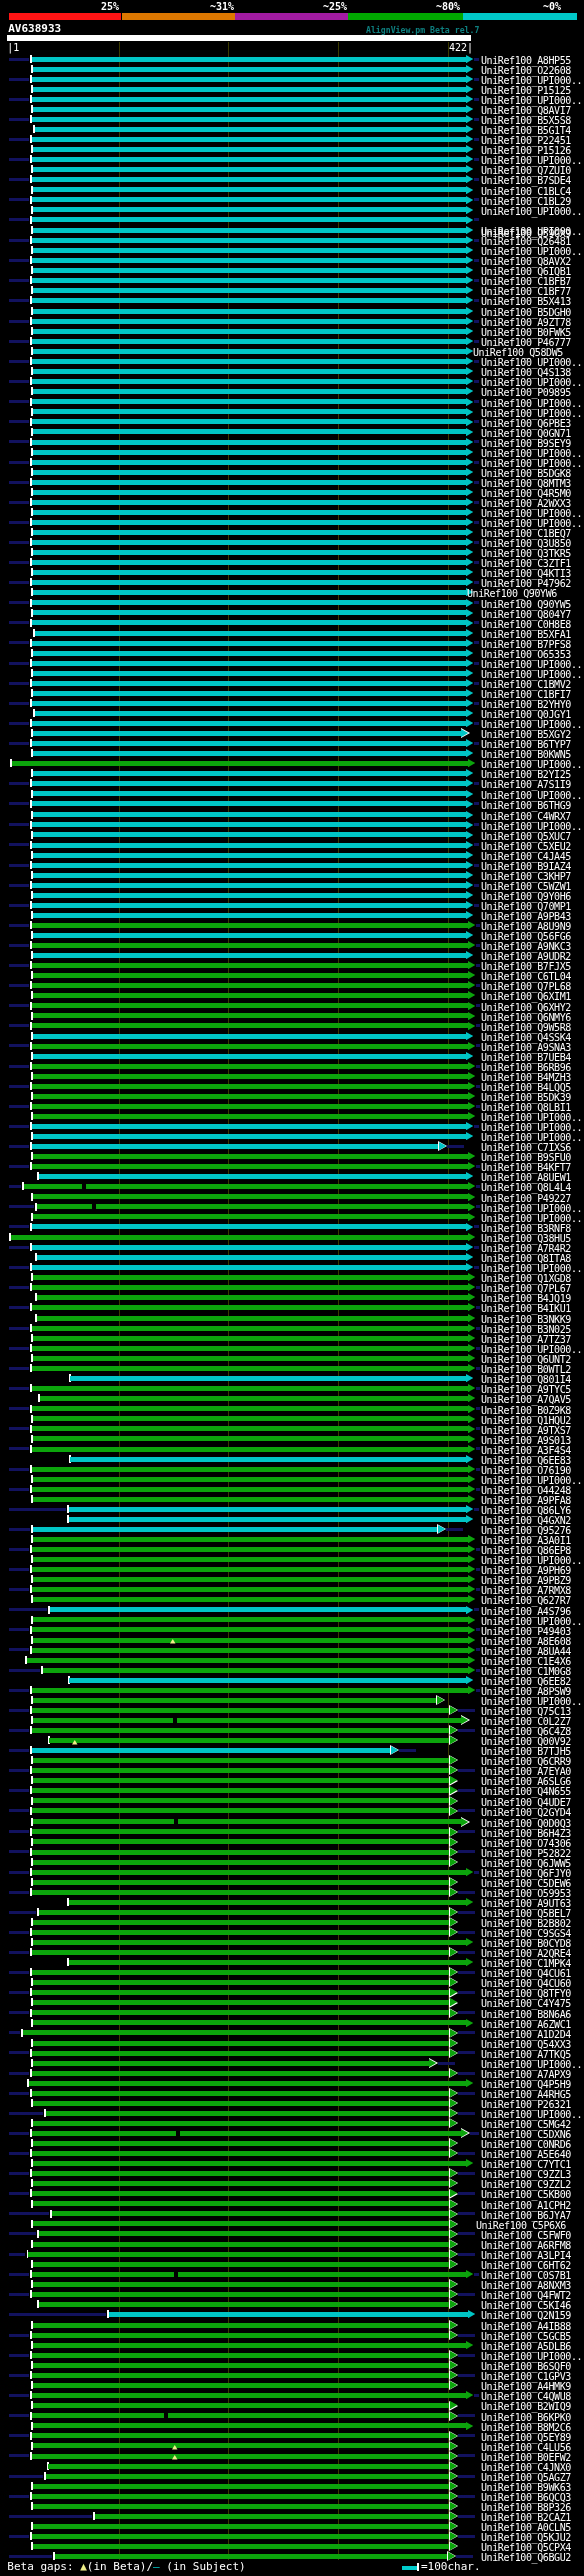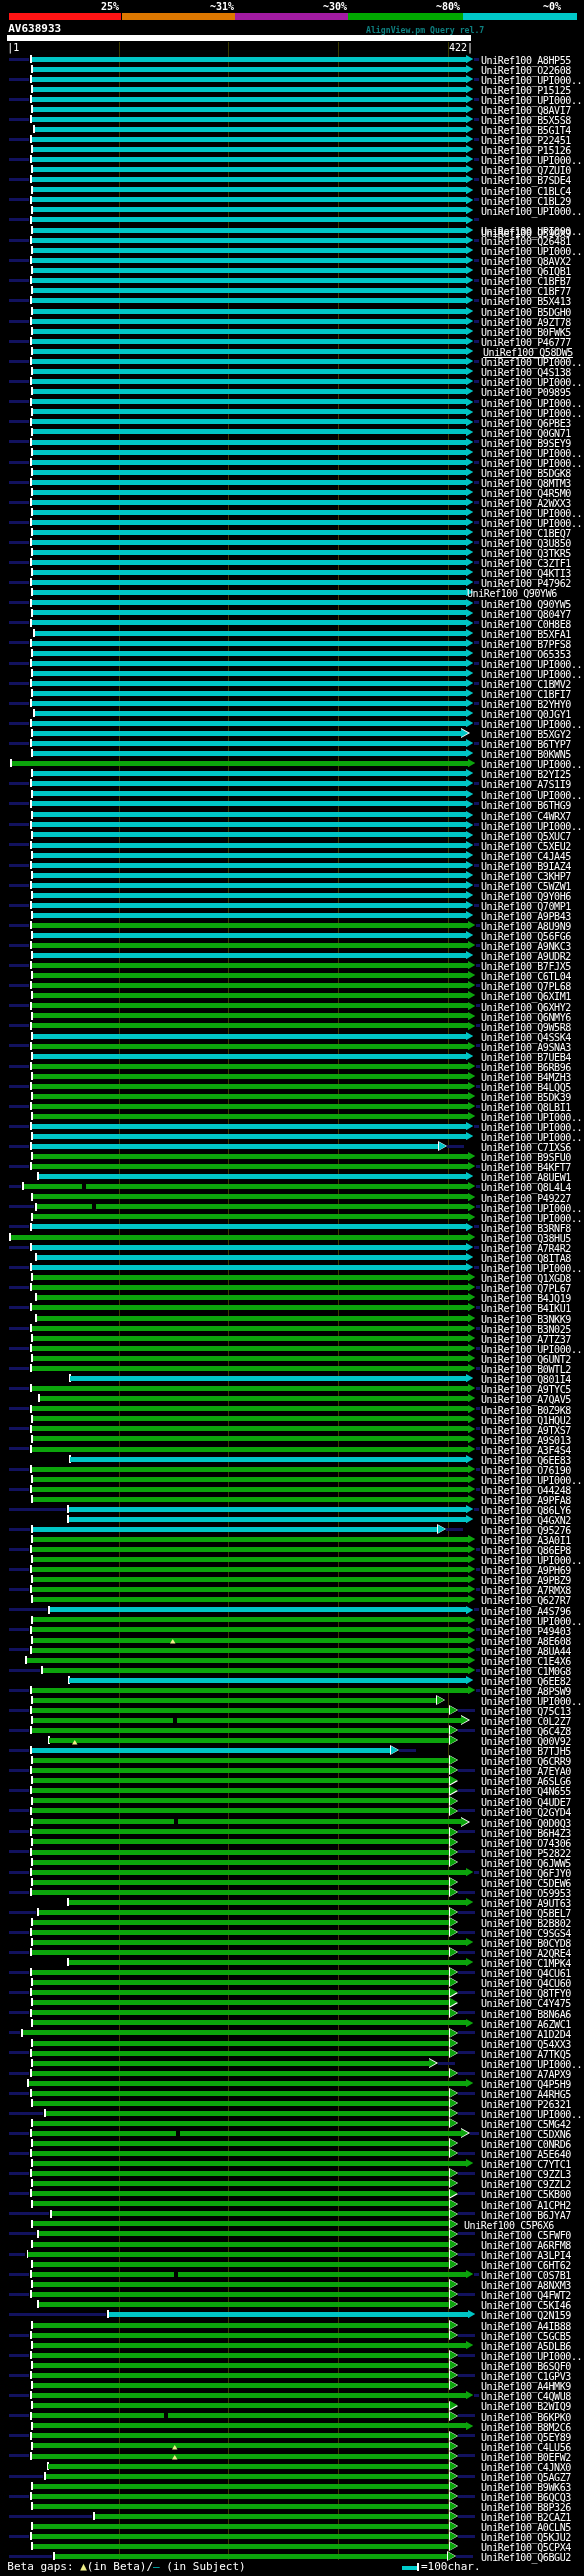--- a/index.html
+++ b/index.html
@@ -29,32 +29,32 @@
   #scaletext{position:absolute;left:421px;top:2560px;color:#fff;font-size:11px;white-space:pre;}
 </style>
 </head>
 <body>
 
 <div id="canvas">
 
   <div>
     <span class="pct" style="left:101px">25%</span>
     <span class="pct" style="left:210px">~31%</span>
-    <span class="pct" style="left:323px">~30%</span>
+    <span class="pct" style="left:323px">~25%</span>
     <span class="pct" style="left:436px">~80%</span>
     <span class="pct" style="left:543px">~0%</span>
     <div class="keyseg" style="left: 9.1px; width: 112px; background: rgb(255, 20, 20);"></div>
     <div class="keyseg" style="left: 122px; width: 113px; background: rgb(221, 119, 0);"></div>
     <div class="keyseg" style="left: 235px; width: 113px; background: rgb(162, 27, 162);"></div>
     <div class="keyseg" style="left: 348px; width: 115px; background: rgb(0, 168, 0);"></div>
     <div class="keyseg" style="left: 463px; width: 114px; background: rgb(0, 200, 200);"></div>
   </div>
 
   <div id="queryname">AV638933</div>
-  <div id="apptitle">AlignView.pm Query rel.7</div>
+  <div id="apptitle">AlignView.pm Beta rel.7</div>
   <div id="querybar"></div>
 
   <span class="rul" style="left:7.3px">|1</span>
   <span class="rul" style="left:449px">422|</span>
   <div id="gridlines">
       <div class="grid" style="left: 119px;"></div>
       <div class="grid" style="left: 228px;"></div>
       <div class="grid" style="left: 338px;"></div>
       <div class="grid" style="left: 448px;"></div>
     </div>
@@ -202,21 +202,21 @@
       <div class="row-label" style="left: 481px; top: 327px;">UniRef100_B0FWK5</div>
       <div class="lead" style="left: 9.1px; top: 340px; width: 20px;"></div>
       <div class="tick" style="left: 30px; top: 337px;"></div>
       <div class="bar" style="left: 32px; top: 339px; width: 434px; background: rgb(0, 197, 197);"></div>
       <div class="arr" style="left: 466px; top: 337px; background: rgb(0, 197, 197);"></div>
       <div class="trail" style="left: 474px; top: 340px; width: 4.6px;"></div>
       <div class="row-label" style="left: 481px; top: 337px;">UniRef100_P46777</div>
       <div class="tick" style="left: 31px; top: 347px;"></div>
       <div class="bar" style="left: 33px; top: 349px; width: 433px; background: rgb(0, 197, 197);"></div>
       <div class="arr" style="left: 466px; top: 347px; background: rgb(0, 197, 197);"></div>
-      <div class="row-label" style="left: 483px; top: 347px; text-decoration: underline;">UniRef100_Q58DW5</div>
+      <div class="row-label" style="left: 473px; top: 347px;">UniRef100_Q58DW5</div>
       <div class="lead" style="left: 9.1px; top: 360px; width: 20px;"></div>
       <div class="tick" style="left: 30px; top: 357px;"></div>
       <div class="bar" style="left: 32px; top: 359px; width: 434px; background: rgb(0, 197, 197);"></div>
       <div class="arr" style="left: 466px; top: 357px; background: rgb(0, 197, 197);"></div>
       <div class="trail" style="left: 474px; top: 360px; width: 4.6px;"></div>
       <div class="row-label" style="left: 481px; top: 357px;">UniRef100_UPI000..</div>
       <div class="tick" style="left: 31px; top: 367px;"></div>
       <div class="bar" style="left: 33px; top: 369px; width: 433px; background: rgb(0, 197, 197);"></div>
       <div class="arr" style="left: 466px; top: 367px; background: rgb(0, 197, 197);"></div>
       <div class="row-label" style="left: 481px; top: 367px;">UniRef100_Q4S138</div>
@@ -1187,21 +1187,21 @@
       <div class="tick" style="left: 50px; top: 2210px;"></div>
       <div class="bar" style="left: 52px; top: 2211px; width: 398px; background: rgb(12, 164, 12);"></div>
       <div class="arrov" style="left: 449px; top: 2209px;"></div>
       <div class="arr" style="left: 450px; top: 2210px; background: rgb(12, 164, 12);"></div>
       <div class="trail" style="left: 458px; top: 2212px; width: 17.4px;"></div>
       <div class="row-label" style="left: 481px; top: 2210px;">UniRef100_B6JYA7</div>
       <div class="tick" style="left: 31px; top: 2220px;"></div>
       <div class="bar" style="left: 33px; top: 2221px; width: 417px; background: rgb(12, 164, 12);"></div>
       <div class="arrov" style="left: 449px; top: 2219px;"></div>
       <div class="arr" style="left: 450px; top: 2220px; background: rgb(12, 164, 12);"></div>
-      <div class="row-label" style="left: 464px; top: 2220px;">UniRef100_C5P6X6</div>
+      <div class="row-label" style="left: 476px; top: 2220px;">UniRef100_C5P6X6</div>
       <div class="lead" style="left: 9.1px; top: 2232px; width: 27.4px;"></div>
       <div class="tick" style="left: 37px; top: 2230px;"></div>
       <div class="bar" style="left: 39px; top: 2231px; width: 410px; background: rgb(12, 164, 12);"></div>
       <div class="arrov" style="left: 449px; top: 2229px;"></div>
       <div class="arr" style="left: 450px; top: 2230px; background: rgb(12, 164, 12);"></div>
       <div class="trail" style="left: 458px; top: 2232px; width: 17.4px;"></div>
       <div class="row-label" style="left: 481px; top: 2230px;">UniRef100_C5FWF0</div>
       <div class="tick" style="left: 31px; top: 2240px;"></div>
       <div class="bar" style="left: 33px; top: 2242px; width: 417px; background: rgb(12, 164, 12);"></div>
       <div class="arrov" style="left: 449px; top: 2239px;"></div>

